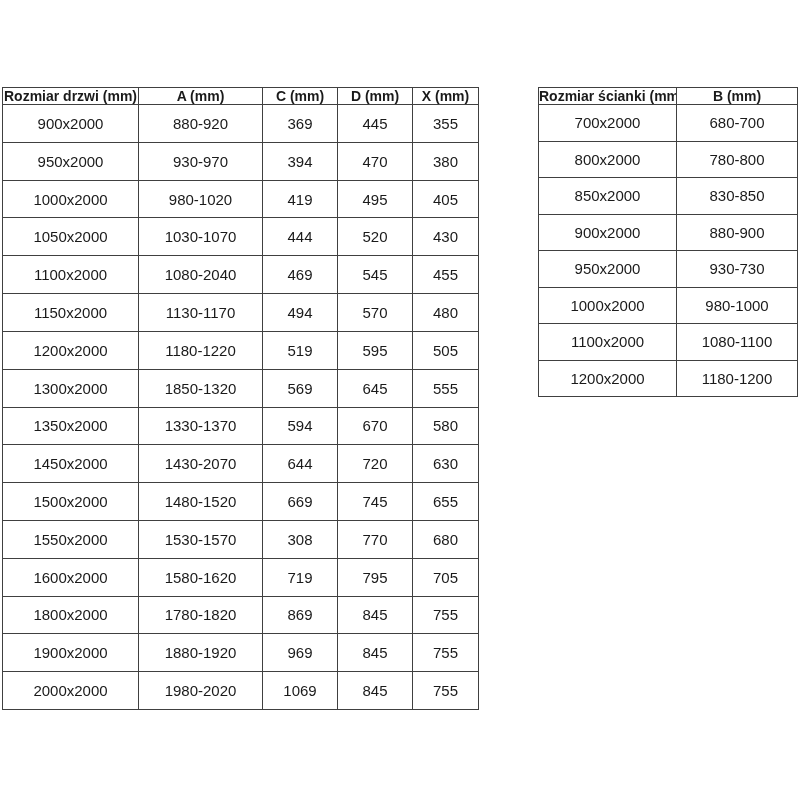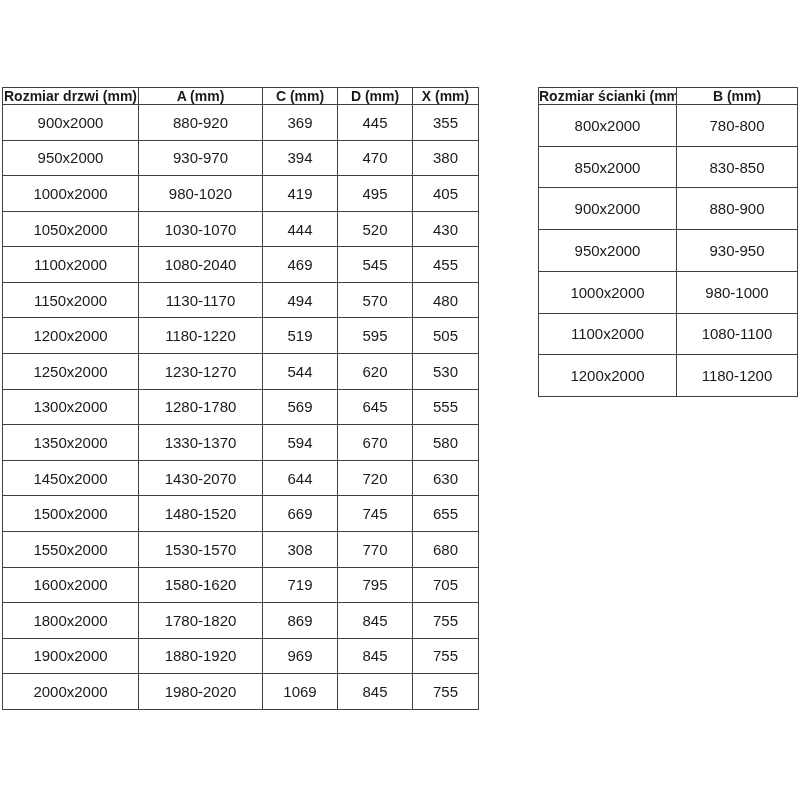--- a/index.html
+++ b/index.html
@@ -128,29 +128,22 @@
           <td>480</td>
         </tr>
         <tr>
           <td>1200x2000</td>
           <td>1180-1220</td>
           <td>519</td>
           <td>595</td>
           <td>505</td>
         </tr>
         <tr>
-          <td>1250x2000</td>
-          <td>1230-1270</td>
-          <td>544</td>
-          <td>620</td>
-          <td>530</td>
-        </tr>
-        <tr>
           <td>1300x2000</td>
-          <td>1280-1780</td>
+          <td>1850-1320</td>
           <td>569</td>
           <td>645</td>
           <td>555</td>
         </tr>
         <tr>
           <td>1350x2000</td>
           <td>1330-1370</td>
           <td>594</td>
           <td>670</td>
           <td>580</td>
@@ -213,34 +206,38 @@
         <col class="c2">
     </colgroup>
   <thead>
         <tr>
           <th>Rozmiar ścianki (mm)</th>
           <th>B (mm)</th>
         </tr>
       </thead>
       <tbody>
         <tr>
+          <td>700x2000</td>
+          <td>680-700</td>
+        </tr>
+        <tr>
           <td>800x2000</td>
           <td>780-800</td>
         </tr>
         <tr>
           <td>850x2000</td>
           <td>830-850</td>
         </tr>
         <tr>
           <td>900x2000</td>
           <td>880-900</td>
         </tr>
         <tr>
           <td>950x2000</td>
-          <td>930-950</td>
+          <td>930-730</td>
         </tr>
         <tr>
           <td>1000x2000</td>
           <td>980-1000</td>
         </tr>
         <tr>
           <td>1100x2000</td>
           <td>1080-1100</td>
         </tr>
         <tr>

